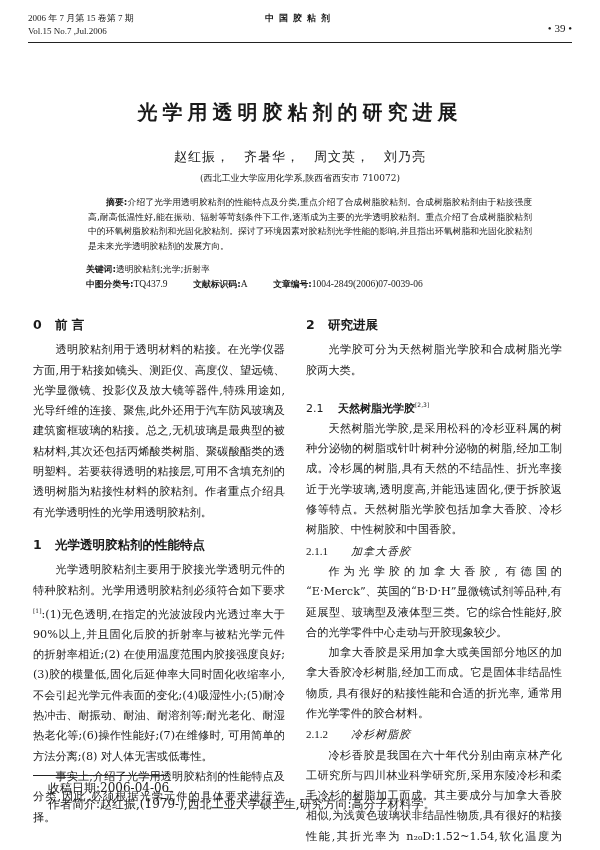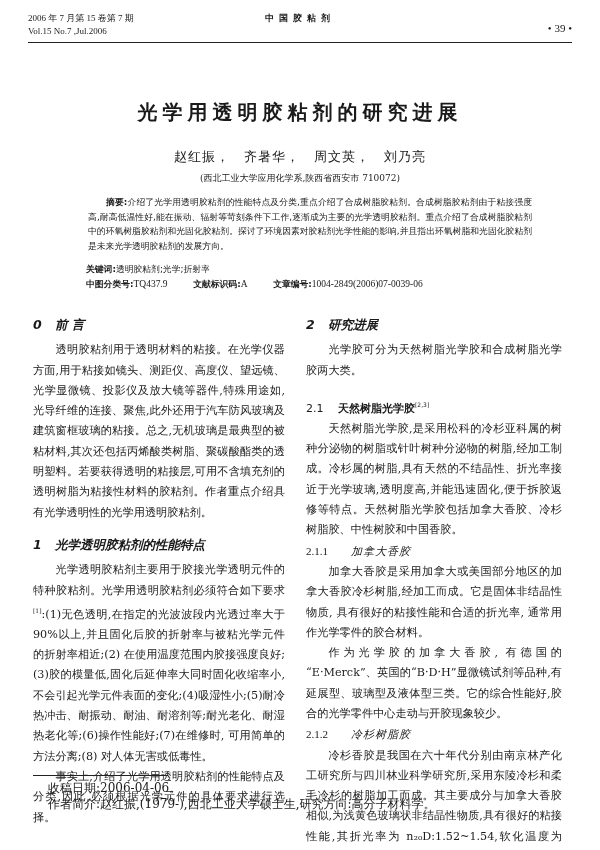--- a/index.html
+++ b/index.html
@@ -23,21 +23,21 @@
   .abstract .lbl { font-weight: bold; }
   .abstract .first { text-indent: 18px; }
   .meta { position: absolute; left: 86px; top: 262px; font-size: 8.8px; line-height: 15px; font-family: "DejaVu Sans", sans-serif; }
   .meta .lbl { font-weight: bold; }
   .meta .gap { display: inline-block; width: 20px; }
   .meta .num { font-family: "Liberation Serif", serif; font-size: 9.5px; }
 
   .col { position: absolute; top: 315px; width: 252px; font-size: 11.2px; line-height: 20.3px; text-align: justify; }
   .col.left { left: 33px; }
   .col.right { left: 306px; width: 256px; }
-  .sec { font-weight: bold; font-size: 12.5px; font-family: "DejaVu Sans", sans-serif; margin: 0 0 5px 0; font-style: italic; }
+  .sec { font-weight: bold; font-size: 12.5px; font-family: "DejaVu Sans", sans-serif; margin: 0 0 5px 0; }
   .sec .n { display: inline-block; width: 22px; }
   .p { text-indent: 2em; margin: 0; }
   .sub { font-weight: bold; font-size: 11px; font-family: "DejaVu Sans", sans-serif; margin: 10px 0 0 0; }
   .sub .n { display: inline-block; width: 32px; font-weight: normal; }
   .sub sup, .p sup { font-size: 6px; font-weight: normal; }
   .subsub { font-size: 11px; margin: 0; }
   .subsub .n { display: inline-block; width: 45px; font-family: "Liberation Serif", serif; }
   .subsub .t { font-style: italic; letter-spacing: 1px; }
 
   .fn-rule { position: absolute; left: 33px; width: 135px; top: 775px; border-top: 1px solid #222; }
@@ -86,22 +86,22 @@
   <p class="p"><span>光学透明胶粘剂主要用于胶接光学透明元件的特种胶粘剂。光学用透明胶粘剂必须符合如下要求</span><sup>[1]</sup><span>:(1)无色透明,在指定的光波波段内光透过率大于 90%以上,并且固化后胶的折射率与被粘光学元件的折射率相近;(2) 在使用温度范围内胶接强度良好;(3)胶的模量低,固化后延伸率大同时固化收缩率小,不会引起光学元件表面的变化;(4)吸湿性小;(5)耐冷热冲击、耐振动、耐油、耐溶剂等;耐光老化、耐湿热老化等;(6)操作性能好;(7)在维修时, 可用简单的方法分离;(8) 对人体无害或低毒性。</span></p>
   <p class="p">事实上,介绍了光学用透明胶粘剂的性能特点及分类,因此,必须根据光学元件的具体要求进行选择。</p>
 </div>
 
 <div class="col right">
   <div class="sec"><span class="n">2</span><span>研究进展</span></div>
   <p class="p">光学胶可分为天然树脂光学胶和合成树脂光学胶两大类。</p>
   <div class="sub" style="margin-top:14px"><span class="n">2.1</span><span>天然树脂光学胶</span><sup>[2,3]</sup></div>
   <p class="p">天然树脂光学胶,是采用松科的冷杉亚科属的树种分泌物的树脂或针叶树种分泌物的树脂,经加工制成。冷杉属的树脂,具有天然的不结晶性、折光率接近于光学玻璃,透明度高,并能迅速固化,便于拆胶返修等特点。天然树脂光学胶包括加拿大香胶、冷杉树脂胶、中性树胶和中国香胶。</p>
   <div class="subsub"><span class="n">2.1.1</span><span class="t">加拿大香胶</span></div>
+  <p class="p">作为光学胶的加拿大香胶, 有德国的 “E·Merck”、英国的“B·D·H”显微镜试剂等品种,有延展型、玻璃型及液体型三类。它的综合性能好,胶合的光学零件中心走动与开胶现象较少。</p>
   <p class="p">加拿大香胶是采用加拿大或美国部分地区的加拿大香胶冷杉树脂,经加工而成。它是固体非结晶性物质, 具有很好的粘接性能和合适的折光率, 通常用作光学零件的胶合材料。</p>
-  <p class="p">作为光学胶的加拿大香胶, 有德国的 “E·Merck”、英国的“B·D·H”显微镜试剂等品种,有延展型、玻璃型及液体型三类。它的综合性能好,胶合的光学零件中心走动与开胶现象较少。</p>
   <div class="subsub"><span class="n">2.1.2</span><span class="t">冷杉树脂胶</span></div>
   <p class="p">冷杉香胶是我国在六十年代分别由南京林产化工研究所与四川林业科学研究所,采用东陵冷杉和柔毛冷杉的树脂加工而成。其主要成分与加拿大香胶相似,为浅黄色玻璃状非结晶性物质,具有很好的粘接性能,其折光率为 n₂₀D:1.52~1.54,软化温度为 63~72℃,分为普通型、添加增塑剂的改性型及</p>
 </div>
 
 <div class="fn-rule"></div>
 <div class="footnotes">
   <div>收稿日期:2006-04-06。</div>
   <div>作者简介:赵红振,(1979-),西北工业大学硕士生,研究方向:高分子材料学。</div>
 </div>
 

